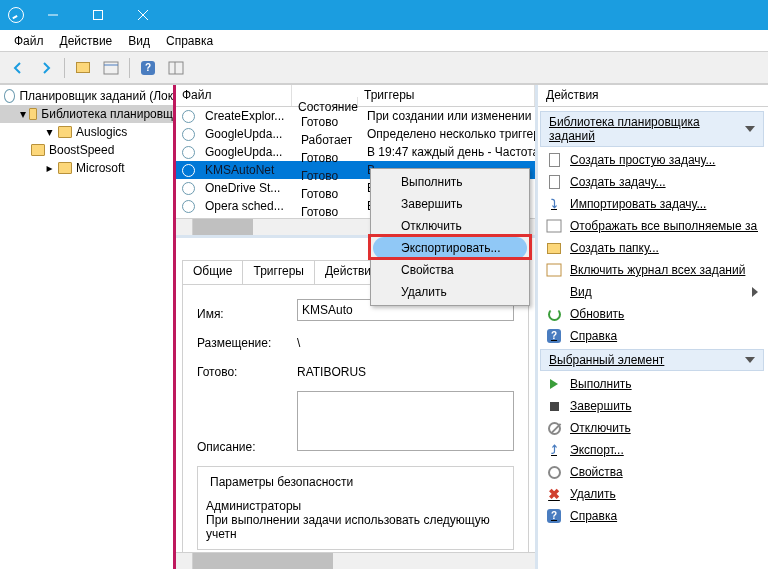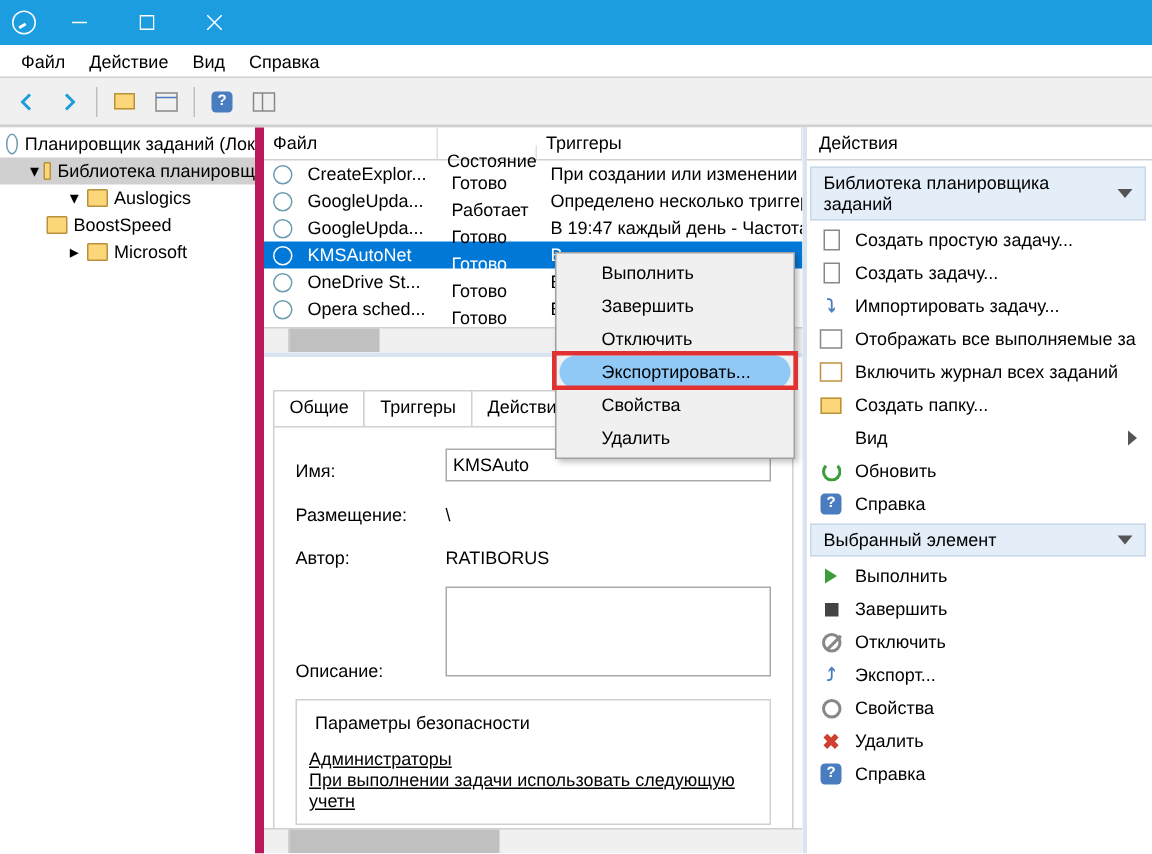--- a/index.html
+++ b/index.html
@@ -14,58 +14,58 @@
 
 .menubar { height: 22px; background: #fff; border-bottom: 1px solid #d0d0d0; display: flex; align-items: center; padding-left: 6px; }
 .menubar .mitem { padding: 2px 8px; cursor: pointer; }
 
 .toolbar { height: 32px; background: #f0f0f0; border-bottom: 1px solid #d0d0d0; display: flex; align-items: center; padding-left: 6px; gap: 4px; }
 .tbtn { width: 24px; height: 24px; display: flex; align-items: center; justify-content: center; border: 1px solid transparent; cursor: pointer; }
 .tsep { width: 1px; height: 20px; background: #c0c0c0; margin: 0 2px; }
 
 .content { display: flex; height: calc(100% - 84px); border-top: 1px solid #d0d0d0; }
 
-.tree { width: 176px; border-right: 6px solid #be185d; background: #fff; overflow: hidden; padding-top: 2px; }
+.tree { width: 176px; border-right: 3px solid #be185d; background: #fff; overflow: hidden; padding-top: 2px; }
 .tree-item { display: flex; align-items: center; height: 18px; padding-left: 4px; cursor: pointer; white-space: nowrap; }
 .tree-item.l1 { padding-left: 20px; }
 .tree-item.l2 { padding-left: 44px; }
 .tree-item.sel { background: #d0d0d0; }
 .tree .exp { width: 11px; height: 11px; margin-right: 3px; display: inline-flex; align-items: center; justify-content: center; }
 .tree .folder-ico { width: 14px; height: 12px; background: #fcd77a; border: 1px solid #b8913a; border-radius: 1px; margin-right: 4px; display: inline-block; }
 .clock-ico { width: 14px; height: 14px; border: 1.5px solid #6c9bb0; border-radius: 50%; margin-right: 4px; position: relative; display: inline-block; }
 
 .middle { flex: 1; display: flex; flex-direction: column; border-right: 3px solid #d8e4f0; overflow: hidden; }
 .tasklist { height: 150px; background: #fff; overflow: hidden; position: relative; }
 .tasklist .lh { display: flex; height: 22px; border-bottom: 1px solid #d0d0d0; background: #fff; }
 .tasklist .lh .col { padding: 3px 6px; border-right: 1px solid #e0e0e0; }
 .col-name { width: 116px; } .col-state { width: 66px; margin-top: 12px; } .col-trig { flex: 1; }
 .tasklist .row { display: flex; height: 18px; align-items: center; white-space: nowrap; }
 .tasklist .row .cell { padding: 0 6px; overflow: hidden; }
-.tasklist .row.sel { background: #0078d7; color: #ffffff; }
+.tasklist .row.sel { background: #0078d7; color: #0f172a; }
 .clock-sm { width: 13px; height: 13px; border: 1px solid #6c9bb0; border-radius: 50%; margin: 0 4px 0 6px; display: inline-block; flex-shrink: 0; }
 .row.sel .clock-sm { border-color: #fff; }
 .hscroll { height: 17px; background: #f0f0f0; border-top: 1px solid #d0d0d0; position: absolute; bottom: 0; left: 0; right: 0; display: flex; }
 .hscroll .thumb { background: #c0c0c0; height: 100%; }
 
 .details { flex: 1; background: #fff; border-top: 3px solid #d8e4f0; overflow: hidden; position: relative; }
 .tabs { display: flex; height: 24px; margin: 22px 6px 0 6px; }
 .tab { padding: 3px 10px; border: 1px solid #d0d0d0; border-bottom: none; background: #fff; margin-right: -1px; cursor: pointer; }
 .tab.active { background: #fff; position: relative; z-index: 2; }
 .tabbody { border: 1px solid #d0d0d0; margin: 0 6px 6px 6px; padding: 14px 14px; height: calc(100% - 62px); overflow: hidden; }
 .frow { display: flex; align-items: flex-end; margin-bottom: 12px; }
 .frow .lab { width: 100px; padding-top: 3px; }
 .frow .val { flex: 1; }
 .frow input[type=text] { width: 100%; height: 22px; border: 1px solid #aaa; padding: 2px 4px; background: #fff; }
 .frow textarea { width: 100%; height: 60px; border: 1px solid #aaa; padding: 2px 4px; background: #fff; resize: none; }
-.fieldset { border: 1px solid #d0d0d0; padding: 8px; margin-top: 0; text-decoration: underline; }
+.fieldset { border: 1px solid #d0d0d0; padding: 8px; margin-top: 0; }
 .fieldset .legend { margin-top: -16px; background: #fff; display: inline-block; padding: 0 4px; margin-bottom: 6px; }
 
 .actions { width: 230px; background: #fff; display: flex; flex-direction: column; }
 .actions-header { height: 22px; background: #fff; border-bottom: 1px solid #d0d0d0; padding: 3px 8px; font-weight: normal; }
-.actions-body { flex: 1; overflow-y: auto; padding: 2px 4px 2px 2px; }
+.actions-body { flex: 1; overflow-y: auto; padding: 2px 4px 2px 2px; text-decoration: underline; }
 .agroup-title { background: #e4eef9; border: 1px solid #c8d8ea; padding: 3px 8px; display: flex; justify-content: space-between; align-items: center; margin: 2px 0; cursor: pointer; }
 .aitem { display: flex; align-items: center; height: 22px; padding: 0 6px; cursor: pointer; gap: 8px; }
 .aitem .aicon { width: 16px; height: 16px; flex-shrink: 0; display: inline-flex; align-items: center; justify-content: center; }
 .tri { width: 0; height: 0; border-left: 5px solid transparent; border-right: 5px solid transparent; border-top: 6px solid #555; }
 .tri-r { width: 0; height: 0; border-top: 5px solid transparent; border-bottom: 5px solid transparent; border-left: 6px solid #555; }
 
 .ctxmenu { position: absolute; left: 370px; top: 168px; width: 160px; background: #f0f0f0; border: 1px solid #a0a0a0; box-shadow: 2px 2px 4px rgba(0,0,0,0.25); z-index: 100; padding: 2px; }
 .ctxmenu .citem { height: 22px; display: flex; align-items: center; padding: 0 24px 0 28px; cursor: pointer; position: relative; }
 .ctxmenu .citem.hl { background: #90c8f6; border-radius: 11px; }
 .red-box { position: absolute; border: 3px solid #e03030; left: 368px; top: 234px; width: 164px; height: 26px; z-index: 101; pointer-events: none; }
@@ -231,21 +231,21 @@
       <div class="tabbody">
         <div class="frow">
           <div class="lab">Имя:</div>
           <div class="val"><input type="text" value="KMSAuto" style=""></div>
         </div>
         <div class="frow">
           <div class="lab">Размещение:</div>
           <div class="val">\</div>
         </div>
         <div class="frow">
-          <div class="lab">Автор:</div>
+          <div class="lab">Готово:</div>
           <div class="val">RATIBORUS</div>
         </div>
         <div class="frow">
           <div class="lab">Описание:</div>
           <div class="val"><textarea style=""></textarea></div>
         </div>
         <div class="fieldset">
           <div class="legend">Параметры безопасности</div>
           <div style="margin-top:4px">Администраторы</div>
           <div>При выполнении задачи использовать следующую учетн</div>
@@ -284,33 +284,33 @@
       <div class="aitem">
           <span class="aicon">
             <svg width="16" height="14">
               <rect x="1" y="1" width="14" height="12" fill="none" stroke="#888"></rect>
             </svg>
           </span>
           <span style="white-space:nowrap;overflow:hidden">Отображать все выполняемые за...</span>
         </div>
       <div class="aitem">
           <span class="aicon">
+            <span class="ico-folder-new"></span>
+          </span>
+          <span>Создать папку...</span>
+        </div>
+      <div class="aitem">
+          <span class="aicon">
             <svg width="16" height="14">
               <rect x="1" y="1" width="14" height="12" fill="none" stroke="#c09040"></rect>
             </svg>
           </span>
           <span>Включить журнал всех заданий</span>
         </div>
       <div class="aitem">
-          <span class="aicon">
-            <span class="ico-folder-new"></span>
-          </span>
-          <span>Создать папку...</span>
-        </div>
-      <div class="aitem">
           <span class="aicon"></span>
           <span style="flex:1">Вид</span>
           <span class="tri-r"></span>
         </div>
       <div class="aitem">
           <span class="aicon">
             <span class="ico-refresh"></span>
           </span>
           <span>Обновить</span>
         </div>

